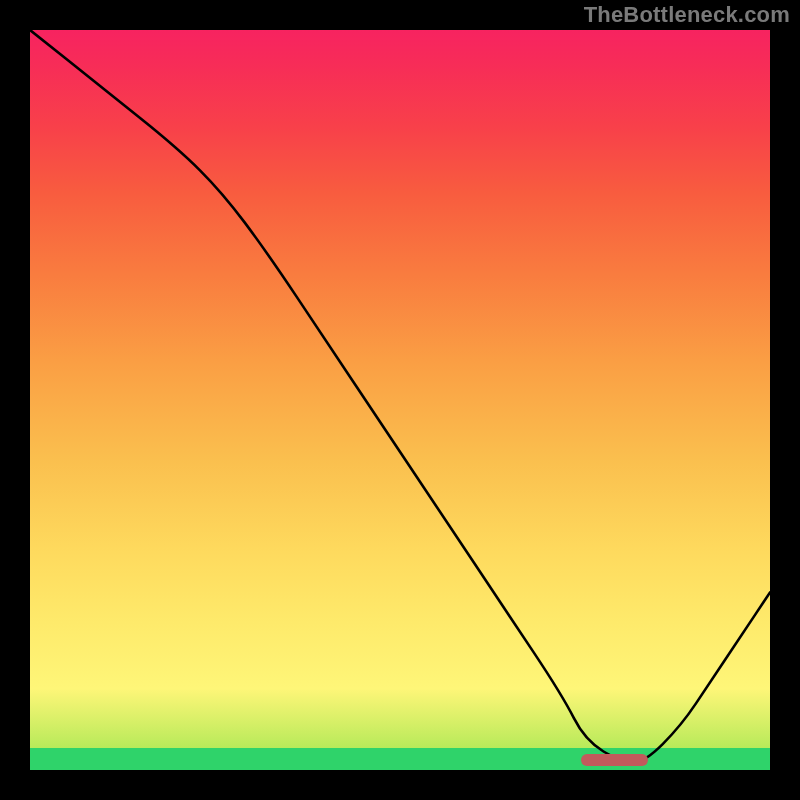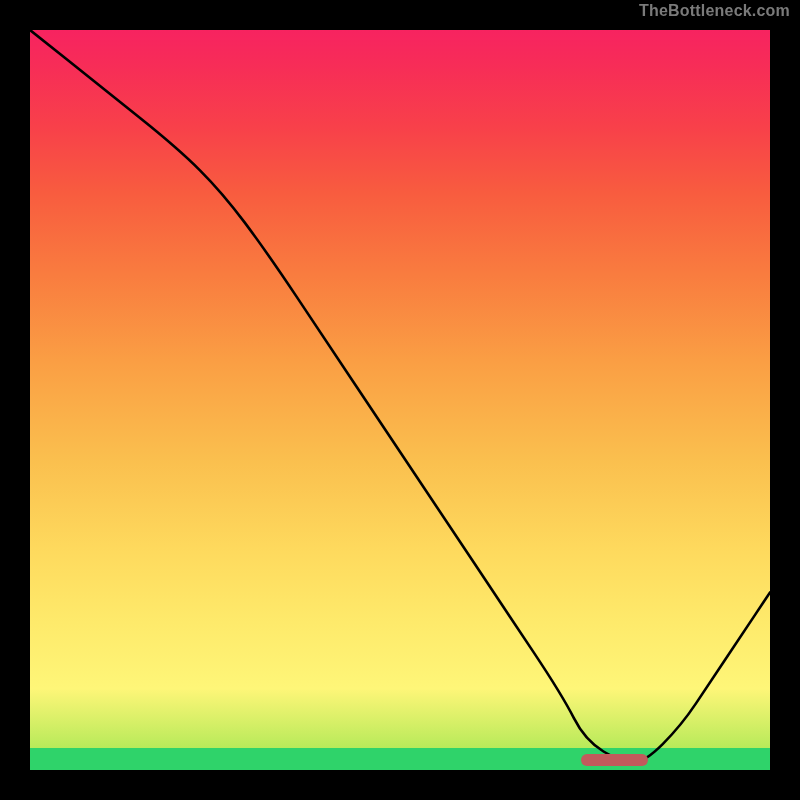--- a/index.html
+++ b/index.html
@@ -15,21 +15,21 @@
     position: relative;
     width: 800px;
     height: 800px;
     background: #000;
   }
   .watermark {
     position: absolute;
     top: 2px;
     right: 10px;
     color: #7a7a7a;
-    font-size: 16px;
+    font-size: 22px;
     font-weight: 600;
     letter-spacing: 0.2px;
   }
   .plot {
     position: absolute;
     left: 30px;
     top: 30px;
     width: 740px;
     height: 740px;
   }

